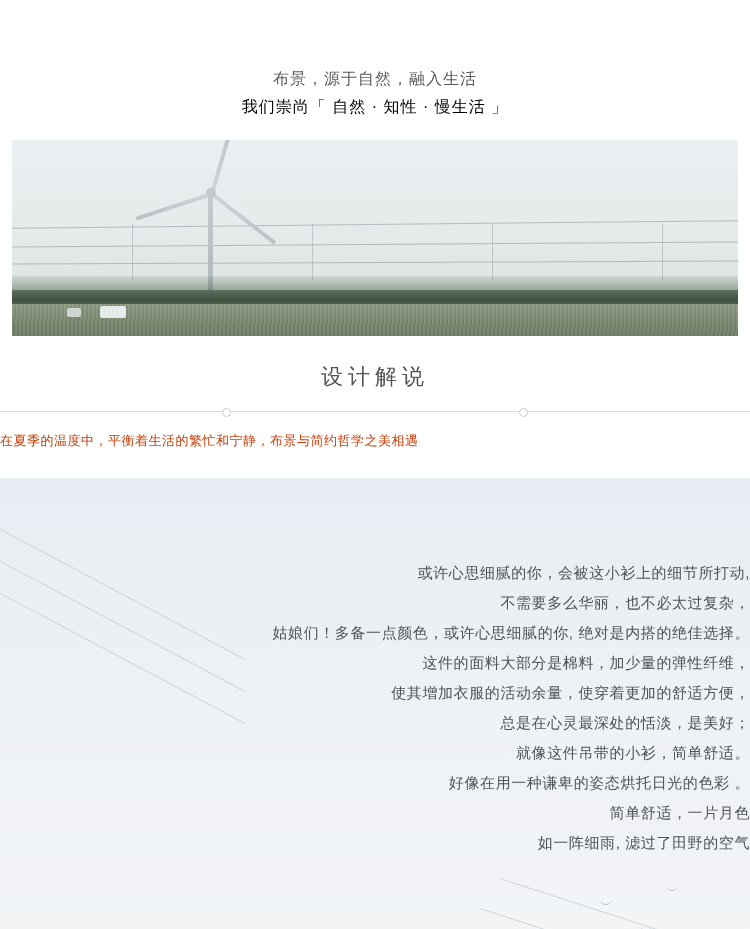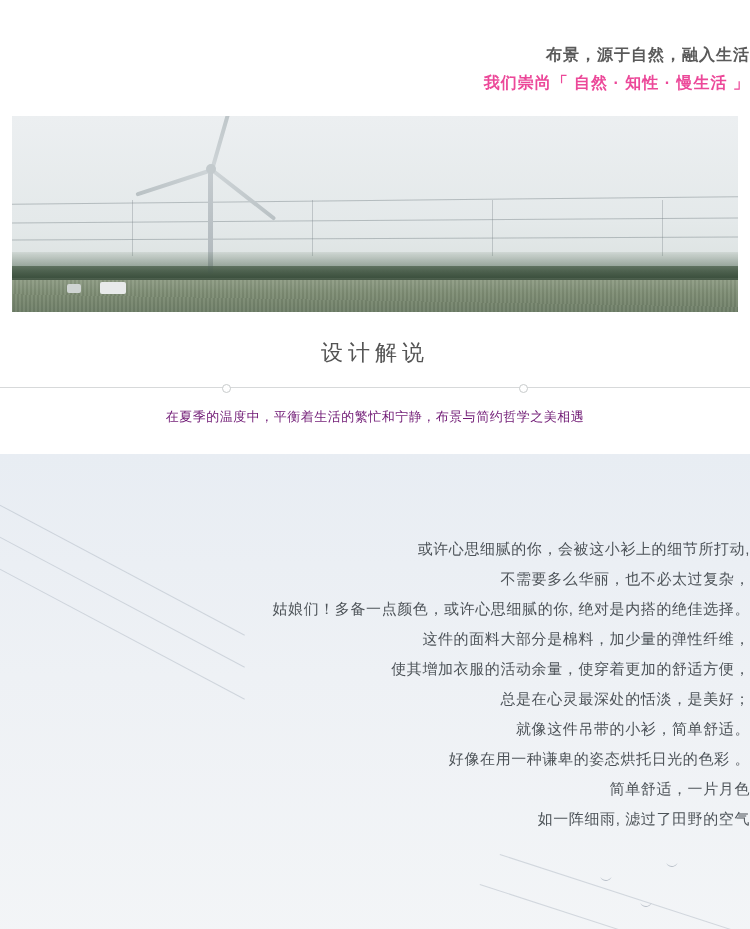--- a/index.html
+++ b/index.html
@@ -16,34 +16,33 @@
   }
   .page {
     position: relative;
     width: 750px;
     height: 929px;
     background: #ffffff;
   }
 
   
   .tagline {
-    padding-top: 42px;
-    text-align: right;
-    font-weight: bold;
+    padding-top: 66px;
+    text-align: center;
   }
   .tagline-line1 {
     font-size: 16px;
     line-height: 26px;
     color: #5a5a5a;
     letter-spacing: 1px;
   }
   .tagline-line2 {
     font-size: 16px;
     line-height: 26px;
-    color: #ec4899;
+    color: #000000;
     letter-spacing: 1px;
     margin-top: 2px;
   }
 
   
   .hero {
     position: relative;
     margin: 20px 12px 0 12px;
     width: 726px;
     height: 196px;
@@ -191,23 +190,23 @@
     height: 7px;
     border-radius: 50%;
     background: #ffffff;
     border: 1px solid #c8cbcc;
   }
   .divider .dot.left { left: 222px; }
   .divider .dot.right { right: 222px; }
 
   .section-sub {
     margin-top: 16px;
-    text-align: center;
+    text-align: left;
     font-size: 13px;
-    color: #701a75;
+    color: #c2410c;
     letter-spacing: 0.5px;
   }
 
   
   .copy-block {
     position: relative;
     margin-top: 28px;
     width: 750px;
     height: 493px;
     background: linear-gradient(to bottom, #e8edf3 0%, #eef1f5 45%, #f3f5f7 100%);

